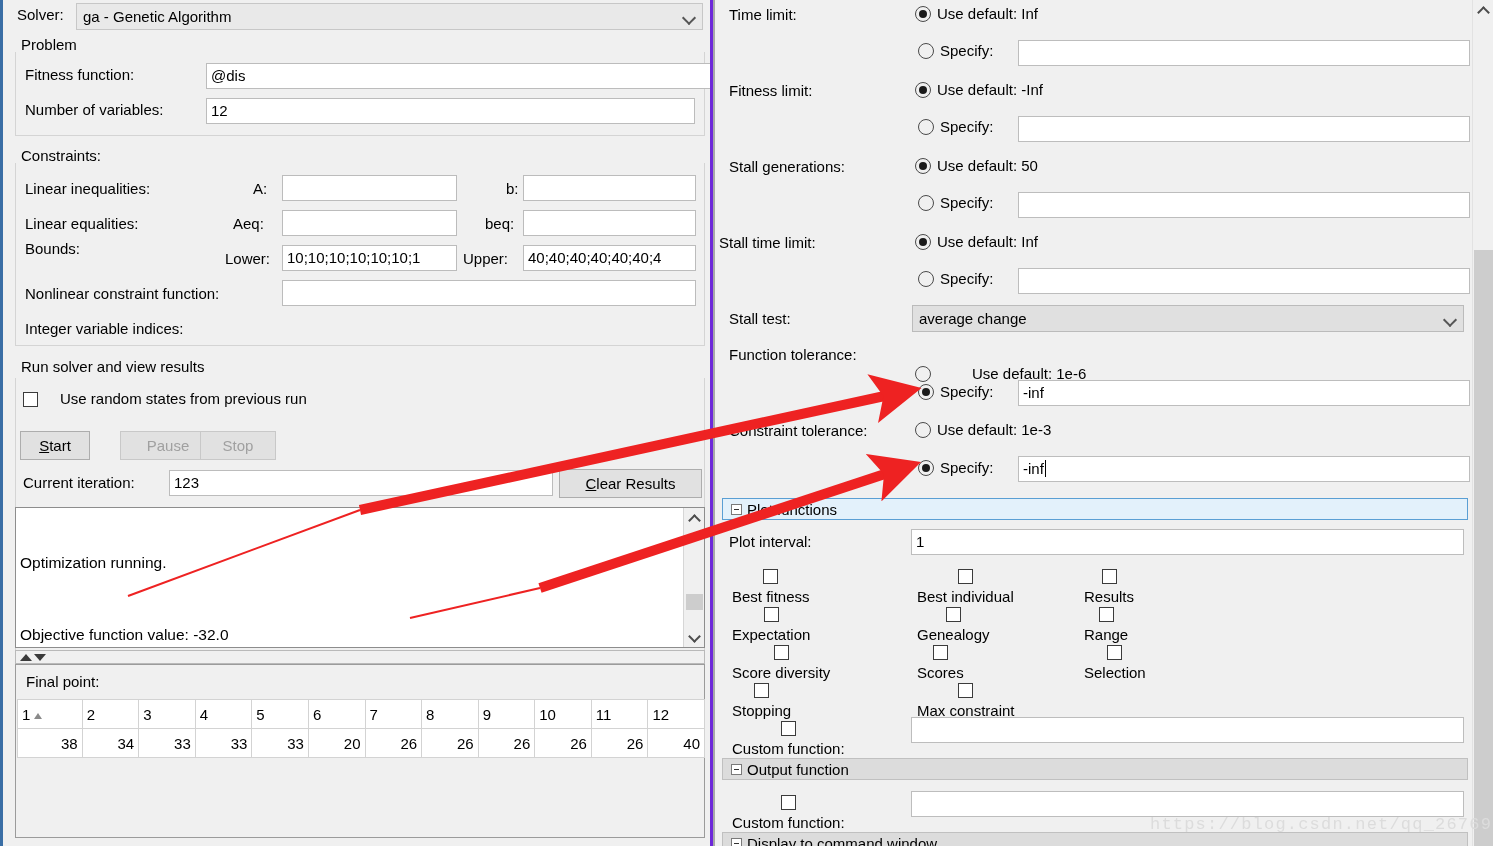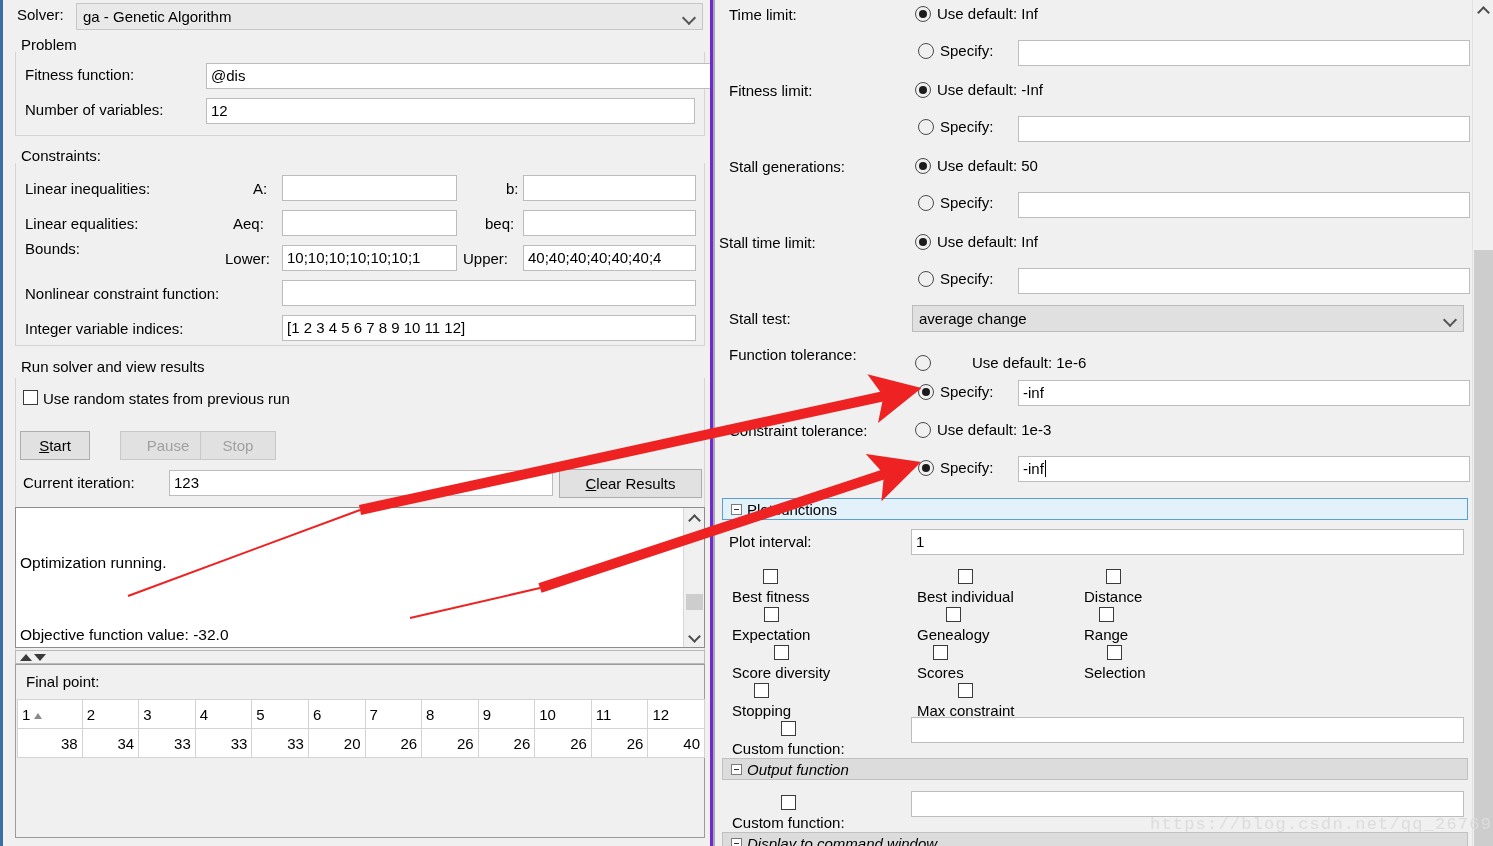--- a/index.html
+++ b/index.html
@@ -105,21 +105,21 @@
   #nlcon-label { position: absolute; left: 22px; top: 285px; }
   #nlcon-field { position: absolute; left: 279px; top: 280px; width: 414px; }
 
   #intidx-label { position: absolute; left: 22px; top: 320px; }
   #intidx-field { position: absolute; left: 279px; top: 315px; width: 414px; }
 
   
   #run-group { left: 12px; top: 378px; width: 690px; height: 460px; }
   #run-title { left: 16px; top: 358px; }
 
-  #rand-check-row { position: absolute; left: 20px; top: 390px; display:flex; align-items:flex-start; gap:5px; }
+  #rand-check-row { position: absolute; left: 20px; top: 390px; display:flex; align-items:flex-end; gap:22px; }
   .cbox {
     width: 15px; height: 15px;
     border: 1px solid #3b3b3b;
     background: #fff;
     flex: none;
     display: inline-block;
   }
 
   .btn {
     border: 1px solid #adadad;
@@ -263,21 +263,21 @@
   #stalltest-combo .cval { flex: 1; }
 
   
   .section-hdr {
     position: absolute; height: 22px;
     display: flex; align-items: center; gap: 5px;
     padding-left: 8px;
     font-size: 15px;
   }
   .section-hdr.blue { background: #e3f1fb; border: 1px solid #5a9fd4; }
-  .section-hdr.grey { background: #dcdcdc; border: 1px solid #c0c0c0; font-style: italic; }
+  .section-hdr.grey { background: #dcdcdc; border: 1px solid #c0c0c0; }
   .expander {
     width: 11px; height: 11px; border: 1px solid #7a7a7a; background: #fff;
     position: relative; flex: none;
   }
   .expander::before {
     content: ""; position: absolute; left: 2px; top: 4px; width: 5px; height: 1px; background: #333;
   }
 
   .chk-line { position: absolute; display: flex; align-items: center; gap: 4px; white-space: nowrap; flex-direction: column; }
 
@@ -340,21 +340,20 @@
     <span id="bounds-label" class="lbl">Bounds:</span>
     <span id="lower-label" class="lbl">Lower:</span>
     <div id="lower-field" class="tfield">10;10;10;10;10;10;1</div>
     <span id="upper-label" class="lbl">Upper:</span>
     <div id="upper-field" class="tfield">40;40;40;40;40;40;4</div>
 
     <span id="nlcon-label" class="lbl">Nonlinear constraint function:</span>
     <div id="nlcon-field" class="tfield"></div>
 
     <span id="intidx-label" class="lbl">Integer variable indices:</span>
-    <div id="intidx-field" class="tfield">[1 2 3 4 5 6 7 8 9 10 11 12]</div>
 
     <div id="run-group" class="groupbox"></div>
     <span id="run-title" class="group-title">Run solver and view results</span>
 
     <div id="rand-check-row">
       <span class="cbox"></span>
       <span class="lbl">Use random states from previous run</span>
     </div>
 
     <div id="start-btn" class="btn">
@@ -483,21 +482,21 @@
       </div>
       <div class="opt-field" style="left:303px; top:268px; width:452px;"></div>
 
       <span class="opt-label" style="left:14px; top:310px;">Stall test:</span>
       <div id="stalltest-combo">
         <span class="cval">average change</span>
         <span class="chev"></span>
       </div>
 
       <span class="opt-label" style="left:14px; top:346px;">Function tolerance:</span>
-      <div class="radio-line" style="left:200px; top:354px;gap:41px;">
+      <div class="radio-line" style="left:200px; top:365px;gap:41px;">
         <span class="radio"></span>
         <span>Use default: 1e-6</span>
       </div>
       <div class="radio-line" style="left:203px; top:383px;">
         <span class="radio on"></span>
         <span>Specify:</span>
       </div>
       <div class="opt-field" style="left:303px; top:380px; width:452px;">-inf</div>
 
       <span class="opt-label" style="left:14px; top:422px;">Constraint tolerance:</span>
@@ -522,21 +521,21 @@
       <div class="chk-line" style="left:17px; top:569px;">
         <span class="cbox"></span>
         <span>Best fitness</span>
       </div>
       <div class="chk-line" style="left:202px; top:569px;">
         <span class="cbox"></span>
         <span>Best individual</span>
       </div>
       <div class="chk-line" style="left:369px; top:569px;">
         <span class="cbox"></span>
-        <span>Distance</span>
+        <span>Results</span>
       </div>
 
       <div class="chk-line" style="left:17px; top:607px;">
         <span class="cbox"></span>
         <span>Expectation</span>
       </div>
       <div class="chk-line" style="left:202px; top:607px;">
         <span class="cbox"></span>
         <span>Genealogy</span>
       </div>

